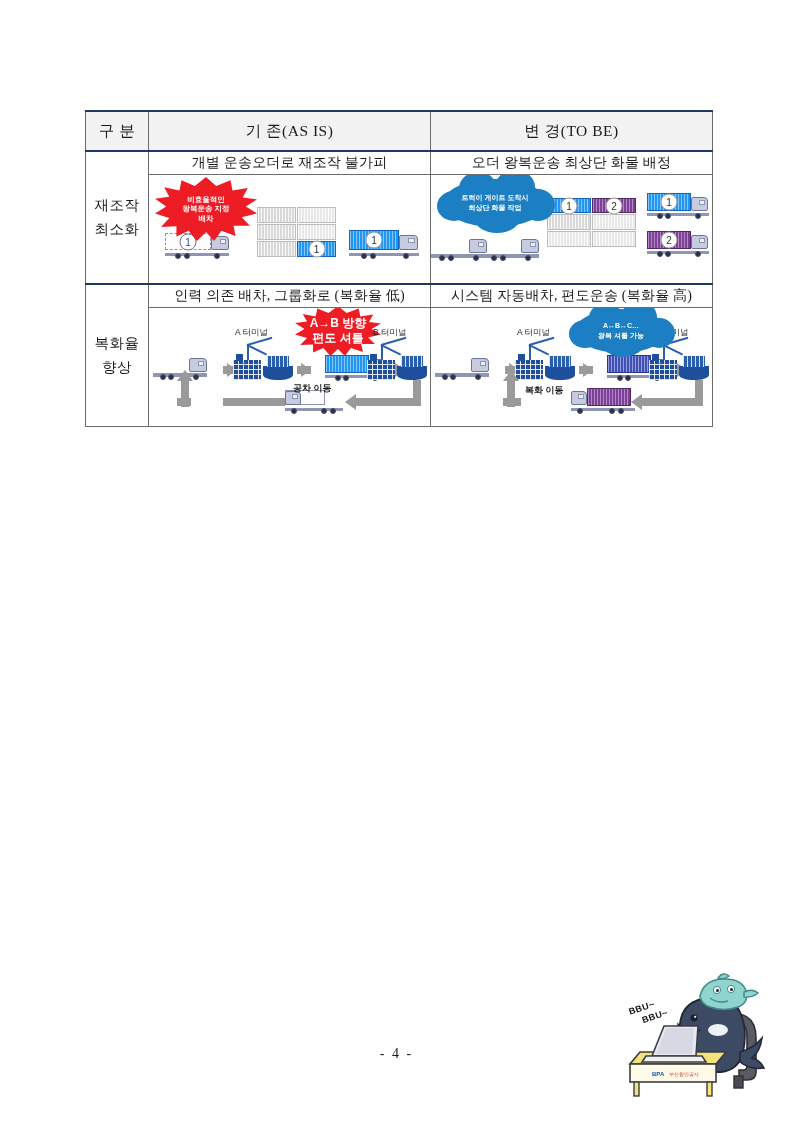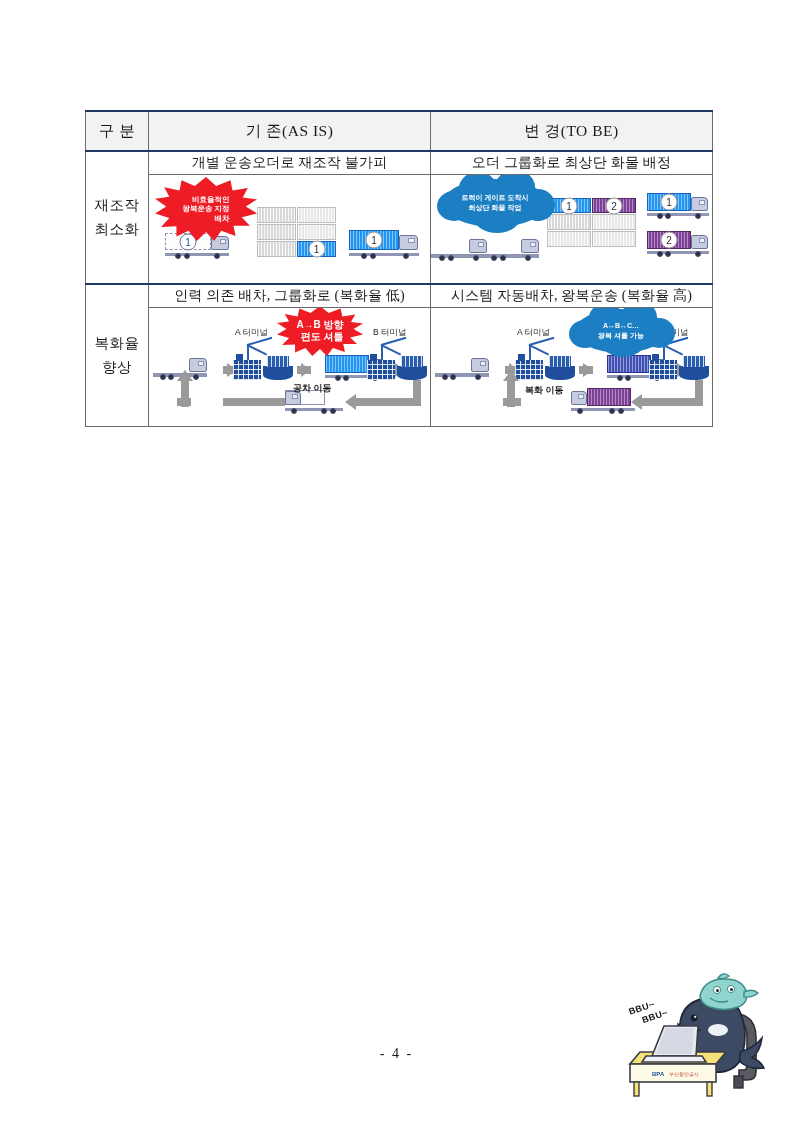--- a/index.html
+++ b/index.html
@@ -252,21 +252,21 @@
     align-items: center;
     justify-content: center;
     clip-path: polygon(
       50% 0%, 60% 14%, 74% 5%, 76% 21%, 91% 17%, 86% 32%,
       100% 35%, 89% 46%, 100% 57%, 85% 63%, 93% 76%, 77% 76%,
       79% 92%, 65% 84%, 58% 100%, 50% 86%, 41% 100%, 33% 84%,
       21% 93%, 21% 77%, 6% 78%, 14% 64%, 0% 57%, 11% 46%,
       0% 34%, 14% 31%, 9% 16%, 24% 21%, 26% 5%, 39% 14%
     );
   }
-  .burst .txt { line-height: 1.25; text-align: right; }
+  .burst .txt { line-height: 1.25; }
 
   
   .cloud {
     position: absolute;
     background: #1c7fc4;
     border-radius: 50%;
     color: #ffffff;
     font-family: "Liberation Sans", sans-serif;
     font-weight: bold;
     text-align: center;
@@ -337,21 +337,21 @@
     <td class="col-asis hdr-sep">기  존(AS IS)</td>
     <td class="col-tobe hdr-sep">변  경(TO BE)</td>
   </tr>
 
   <tr>
     <td class="row-label" rowspan="2">
       <span class="ln">재조작</span>
       <span class="ln">최소화</span>
     </td>
     <td class="caption-cell">개별 운송오더로 재조작 불가피</td>
-    <td class="caption-cell">오더 그룹화로 최상단 화물 배정</td>
+    <td class="caption-cell">오더 왕복운송 최상단 화물 배정</td>
   </tr>
 
   <tr>
 
     <td class="diagram-cell">
       <div class="stage">
 
         <div class="ctr" style="left:108px; top:32px;  width:39px; height:16px;"></div>
         <div class="ctr light" style="left:148px; top:32px;  width:39px; height:16px;"></div>
         <div class="ctr" style="left:108px; top:49px;  width:39px; height:16px;"></div>
@@ -456,21 +456,21 @@
       </div>
     </td>
   </tr>
 
   <tr>
     <td class="row-label thick-div" rowspan="2">
       <span class="ln">복화율</span>
       <span class="ln">향상</span>
     </td>
     <td class="caption-cell thick-div">인력 의존 배차, 그룹화로 (복화율 低)</td>
-    <td class="caption-cell thick-div">시스템 자동배차, 왕복운송 (복화율 高)</td>
+    <td class="caption-cell thick-div">시스템 자동배차, 편도운송 (복화율 高)</td>
   </tr>
 
   <tr>
 
     <td class="diagram-cell tall">
       <div class="stage">
 
         <div class="truck" style="left:4px; top:48px; width:56px; height:22px;">
           <div class="chassis" style="left:0; width:54px; height:4px;"></div>
           <div class="cab" style="left:36px; top:2px; width:18px; height:14px;"></div>
@@ -496,21 +496,21 @@
 
         <div class="truck" style="left:176px; top:47px; width:62px; height:24px;">
           <div class="body ctr blue" style="left:0; top:0; width:44px; height:18px; position:absolute;"></div>
           <div class="cab" style="left:44px; top:4px; width:16px; height:14px;"></div>
           <div class="chassis" style="left:0; width:60px;"></div>
           <div class="wheel" style="left:10px;"></div>
           <div class="wheel" style="left:18px;"></div>
           <div class="wheel" style="left:47px;"></div>
         </div>
 
-        <div class="burst" style="left:128px; top:-2px; width:86px; height:50px; font-size:10px;">
+        <div class="burst" style="left:146px; top:-2px; width:86px; height:50px; font-size:12px;">
           <span class="txt">
             <span>A→B 방향</span><br>
             <span>편도 셔틀</span>
           </span>
         </div>
 
         <div class="arrow-r" style="left:246px; top:55px;"></div>
 
         <div class="lbl" style="left:224px; top:19px; font-size:8.5px;">B 터미널</div>
         <div class="terminal" style="left:218px; top:32px; width:62px; height:40px;">

